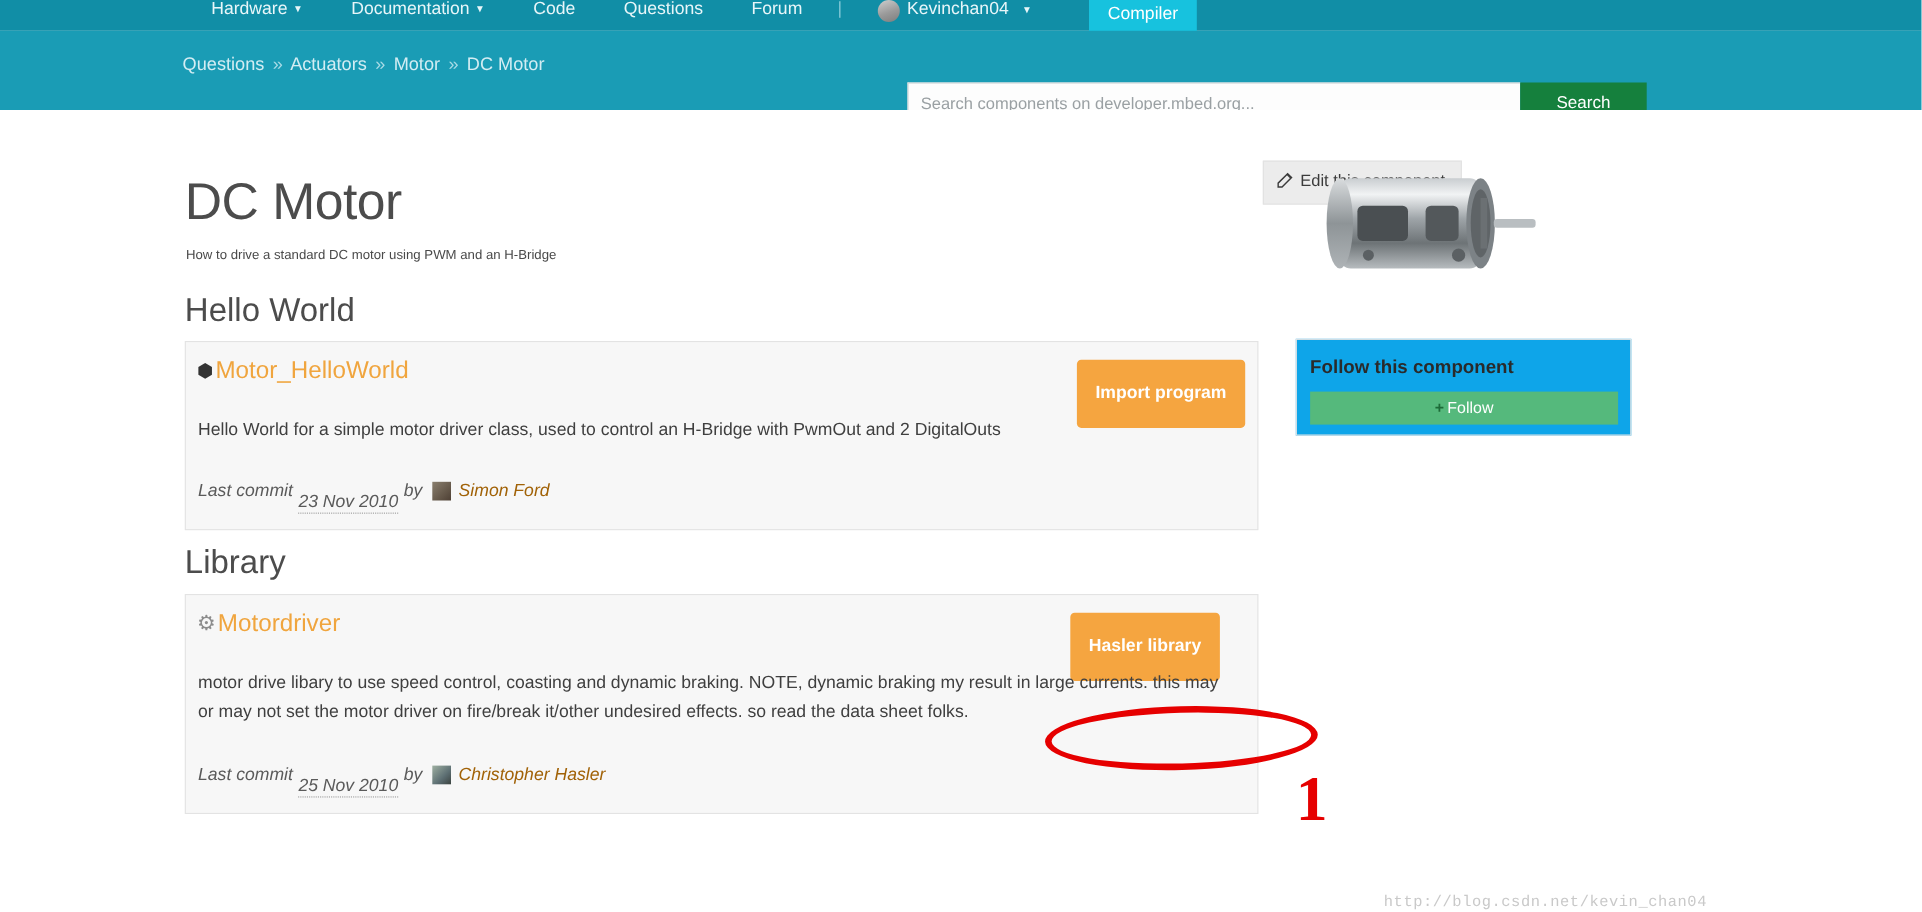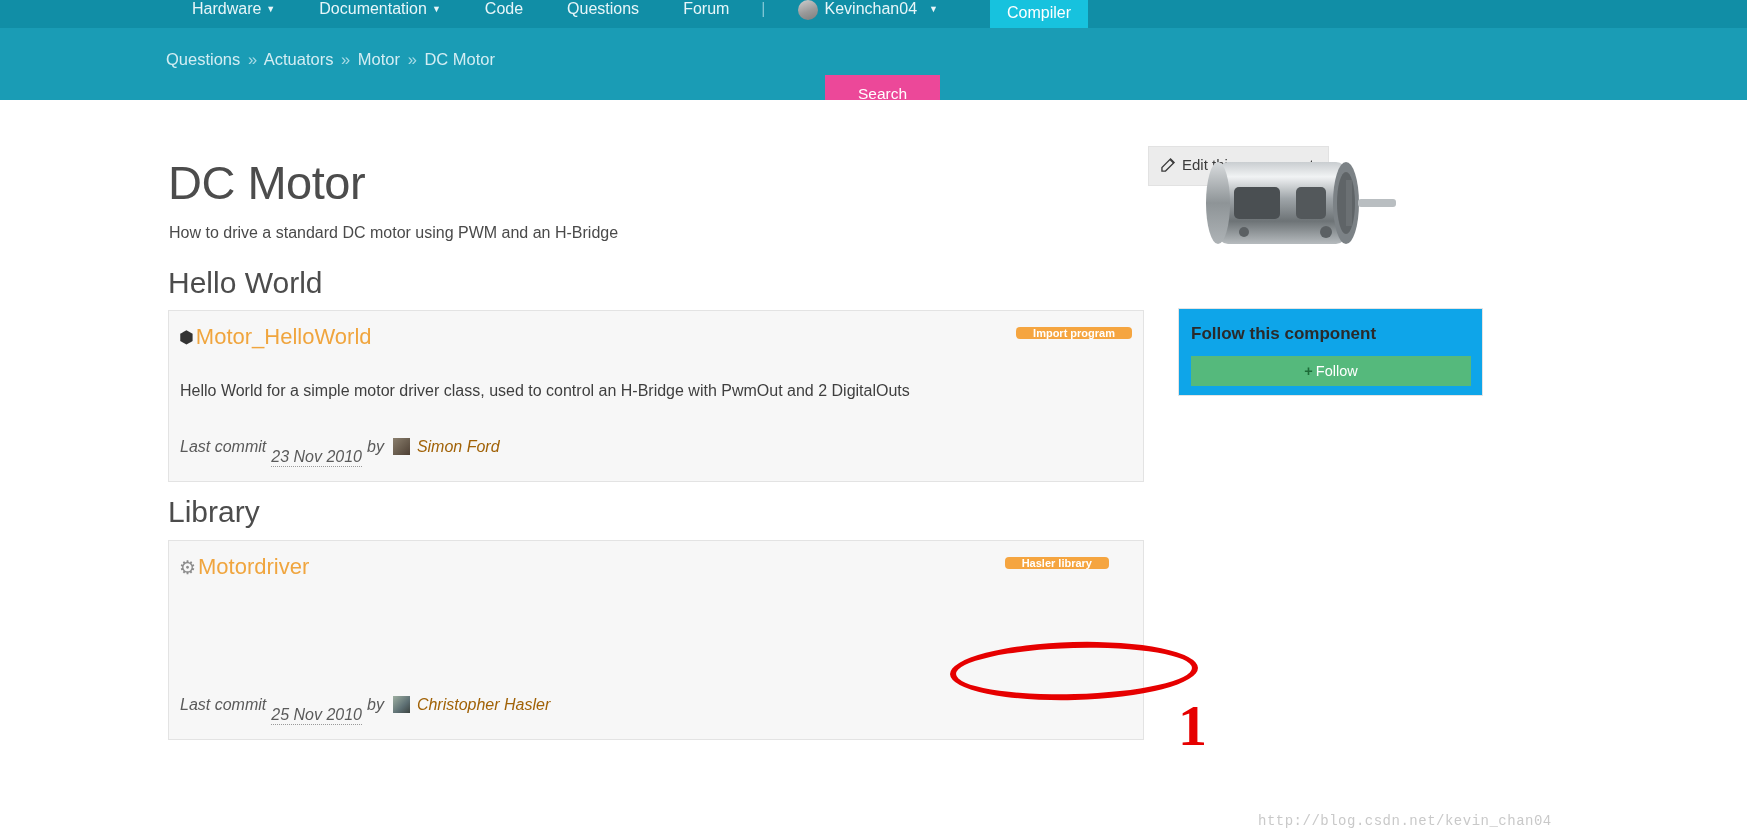--- a/index.html
+++ b/index.html
@@ -60,21 +60,21 @@
     position: absolute; left: 825px; top: 47px;
     display: flex; align-items: stretch;
   }
   .search-input {
     width: 557px; height: 38px; border: 1px solid #cfd6d8; border-right: none;
     background: #fdfdfd; padding: 0 11px; font-size: 15px; color: #333;
     font-family: "Liberation Sans", sans-serif; outline: none;
   }
   .search-input::placeholder { color: #9aa0a3; }
   .search-btn {
-    width: 115px; height: 38px; background: #ec4899; border: none;
+    width: 115px; height: 38px; background: #15803d; border: none;
     color: #ffffff; font-size: 15.5px; cursor: pointer;
     font-family: "Liberation Sans", sans-serif;
   }
 
   
   .content { position: absolute; top: 100px; left: 0; width: 1747px; height: 729px; background:#fff; }
 
   .main-col { position: absolute; left: 168px; top: 0; width: 976px; }
   .side-col { position: absolute; left: 1178px; top: 0; width: 305px; }
 
@@ -85,21 +85,21 @@
     cursor: pointer; white-space: nowrap;
   }
   .edit-btn .pencil { margin-right: 6px; display:inline-block; vertical-align: -2px; }
 
   h1.page-title {
     position: absolute; left: 0; top: 55px;
     font-size: 47px; font-weight: 400; color: #4c4c4c; letter-spacing: -0.5px;
   }
   .tagline {
     position: absolute; left: 1px; top: 124px;
-    font-size: 16px; color: #4a4a4a;
+    font-size: 12px; color: #4a4a4a;
   }
   h2.sec {
     font-size: 30px; font-weight: 400; color: #4c4c4c;
   }
   .sec-hello { position: absolute; left: 0; top: 166px; }
   .sec-lib   { position: absolute; left: 0; top: 395px; }
 
   .card {
     position: absolute; left: 0; width: 976px;
     background: #f7f7f7; border: 1px solid #e3e3e3;
@@ -112,23 +112,23 @@
   }
   .card-title {
     position: absolute; left: 10px; top: 13px;
     font-size: 22px; color: #f0a53e; cursor: pointer;
     display: flex; align-items: center; gap: 2px;
   }
   .card-title .glyph { font-size: 17px; color: #333; display:inline-block; }
   .card-title .glyph.gear { color: #8c8c8c; font-size: 19px; }
 
   .import-btn {
-    position: absolute; top: 16px; font-size: 11px; font-weight: bold;
+    position: absolute; top: 16px; font-size: 16px; font-weight: bold;
     color: #ffffff; background: #f5a540; border: none; border-radius: 4px;
-    padding: 0 17px; cursor: pointer;
+    padding: 22px 17px; cursor: pointer;
     font-family: "Liberation Sans", sans-serif; white-space: nowrap;
   }
   .import-program { right: 11px; }
   .import-library { right: 34px; }
 
   .card-desc {
     position: absolute; left: 11px; right: 18px; top: 66px;
     font-size: 16px; color: #3f3f3f; line-height: 27px;
   }
   .card-commit {
@@ -225,20 +225,21 @@
     <div class="crumb">
       <span>Questions</span>
       <span class="sep">»</span>
       <span>Actuators</span>
       <span class="sep">»</span>
       <span>Motor</span>
       <span class="sep">»</span>
       <span>DC Motor</span>
     </div>
     <div class="search-wrap">
+      <input class="search-input" type="text" placeholder="Search components on developer.mbed.org..." style="">
       <button class="search-btn">Search</button>
     </div>
   </div>
 
   <div class="content">
 
     <div class="main-col">
 
       <div class="edit-btn">
         <span class="pencil">
@@ -275,20 +276,21 @@
       <h2 class="sec sec-lib">Library</h2>
 
       <div class="card card-lib">
         <div class="card-head">
           <div class="card-title">
             <span class="glyph gear">⚙</span>
             <span>Motordriver</span>
           </div>
           <button class="import-btn import-library">Hasler library</button>
         </div>
+        <div class="card-desc">motor drive libary to use speed control, coasting and dynamic braking. NOTE, dynamic braking my result in large currents. this may or may not set the motor driver on fire/break it/other undesired effects. so read the data sheet folks.</div>
         <div class="card-commit">
           <span>Last commit</span>
           <span class="date">25 Nov 2010</span>
           <span>by</span>
           <span class="avatar-xs b"></span>
           <span class="author">Christopher Hasler</span>
         </div>
       </div>
 
     </div>

